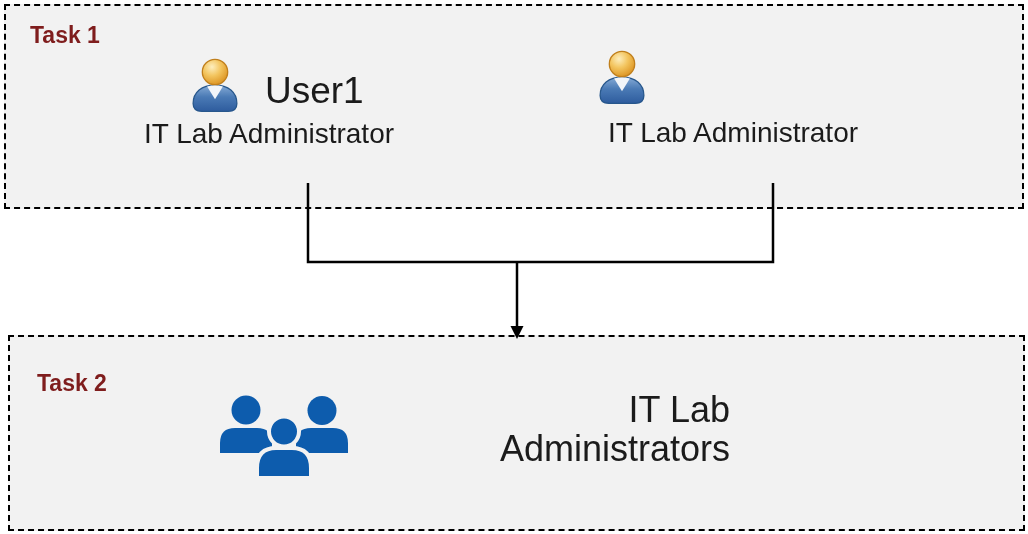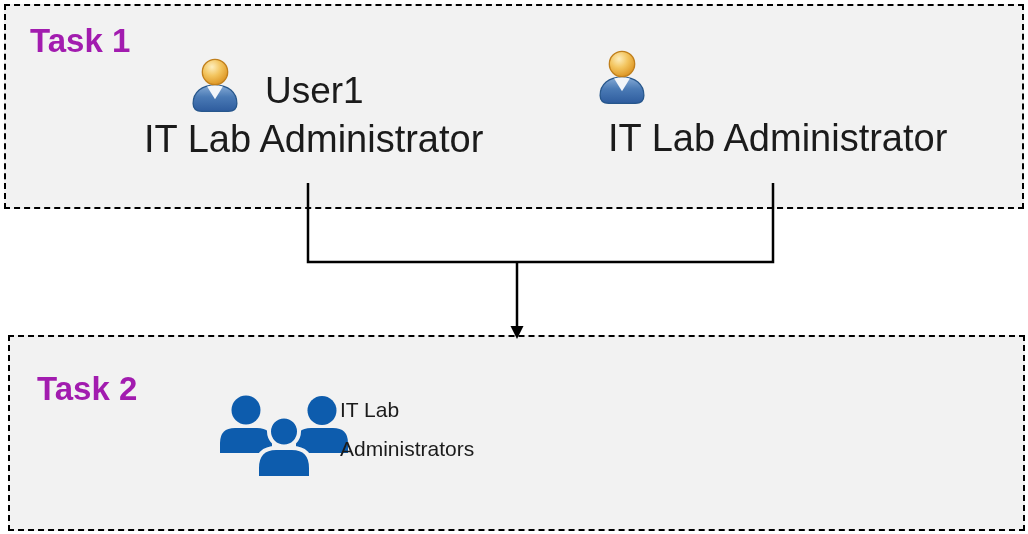--- a/index.html
+++ b/index.html
@@ -14,51 +14,51 @@
   .task-box{
     position:absolute;
     background:#f2f2f2;
     border:2.5px dashed #000000;
     box-sizing:border-box;
   }
   #task1-box{left:4px;top:4px;width:1020px;height:205px;}
   #task2-box{left:8px;top:335px;width:1017px;height:196px;}
   .task-label{
     position:absolute;
-    font-size:33px;
+    font-size:23px;
     font-weight:bold;
-    color:#a21caf;
+    color:#7f1d1d;
     letter-spacing:0px;
   }
   #task1-label{left:24px;top:16px;}
   #task2-label{left:27px;top:33px;}
   .person-icon{position:absolute;width:56px;height:60px;}
   #user1-icon{left:181px;top:50px;}
   #guest-icon{left:588px;top:42px;}
   .person-name{
     position:absolute;
     font-size:37px;
     white-space:nowrap;
   }
   #user1-name{left:259px;top:64px;}
   #guest-name{left:660px;top:60px;}
   .person-role{
     position:absolute;
-    font-size:38px;
+    font-size:28px;
     white-space:nowrap;
   }
   #user1-role{left:138px;top:112px;}
   #guest-role{left:602px;top:111px;}
   #group-icon{position:absolute;left:208px;top:57px;width:132px;height:86px;}
   #group-name{
     position:absolute;
     left:330px;top:53px;width:390px;
-    font-size:21px;
+    font-size:36px;
     line-height:39px;
-    text-align:left;
+    text-align:right;
     white-space:pre-line;
   }
   #connector-svg{
     position:absolute;left:0;top:0;width:1028px;height:534px;
     pointer-events:none;
   }
 </style>
 </head>
 <body>
 

